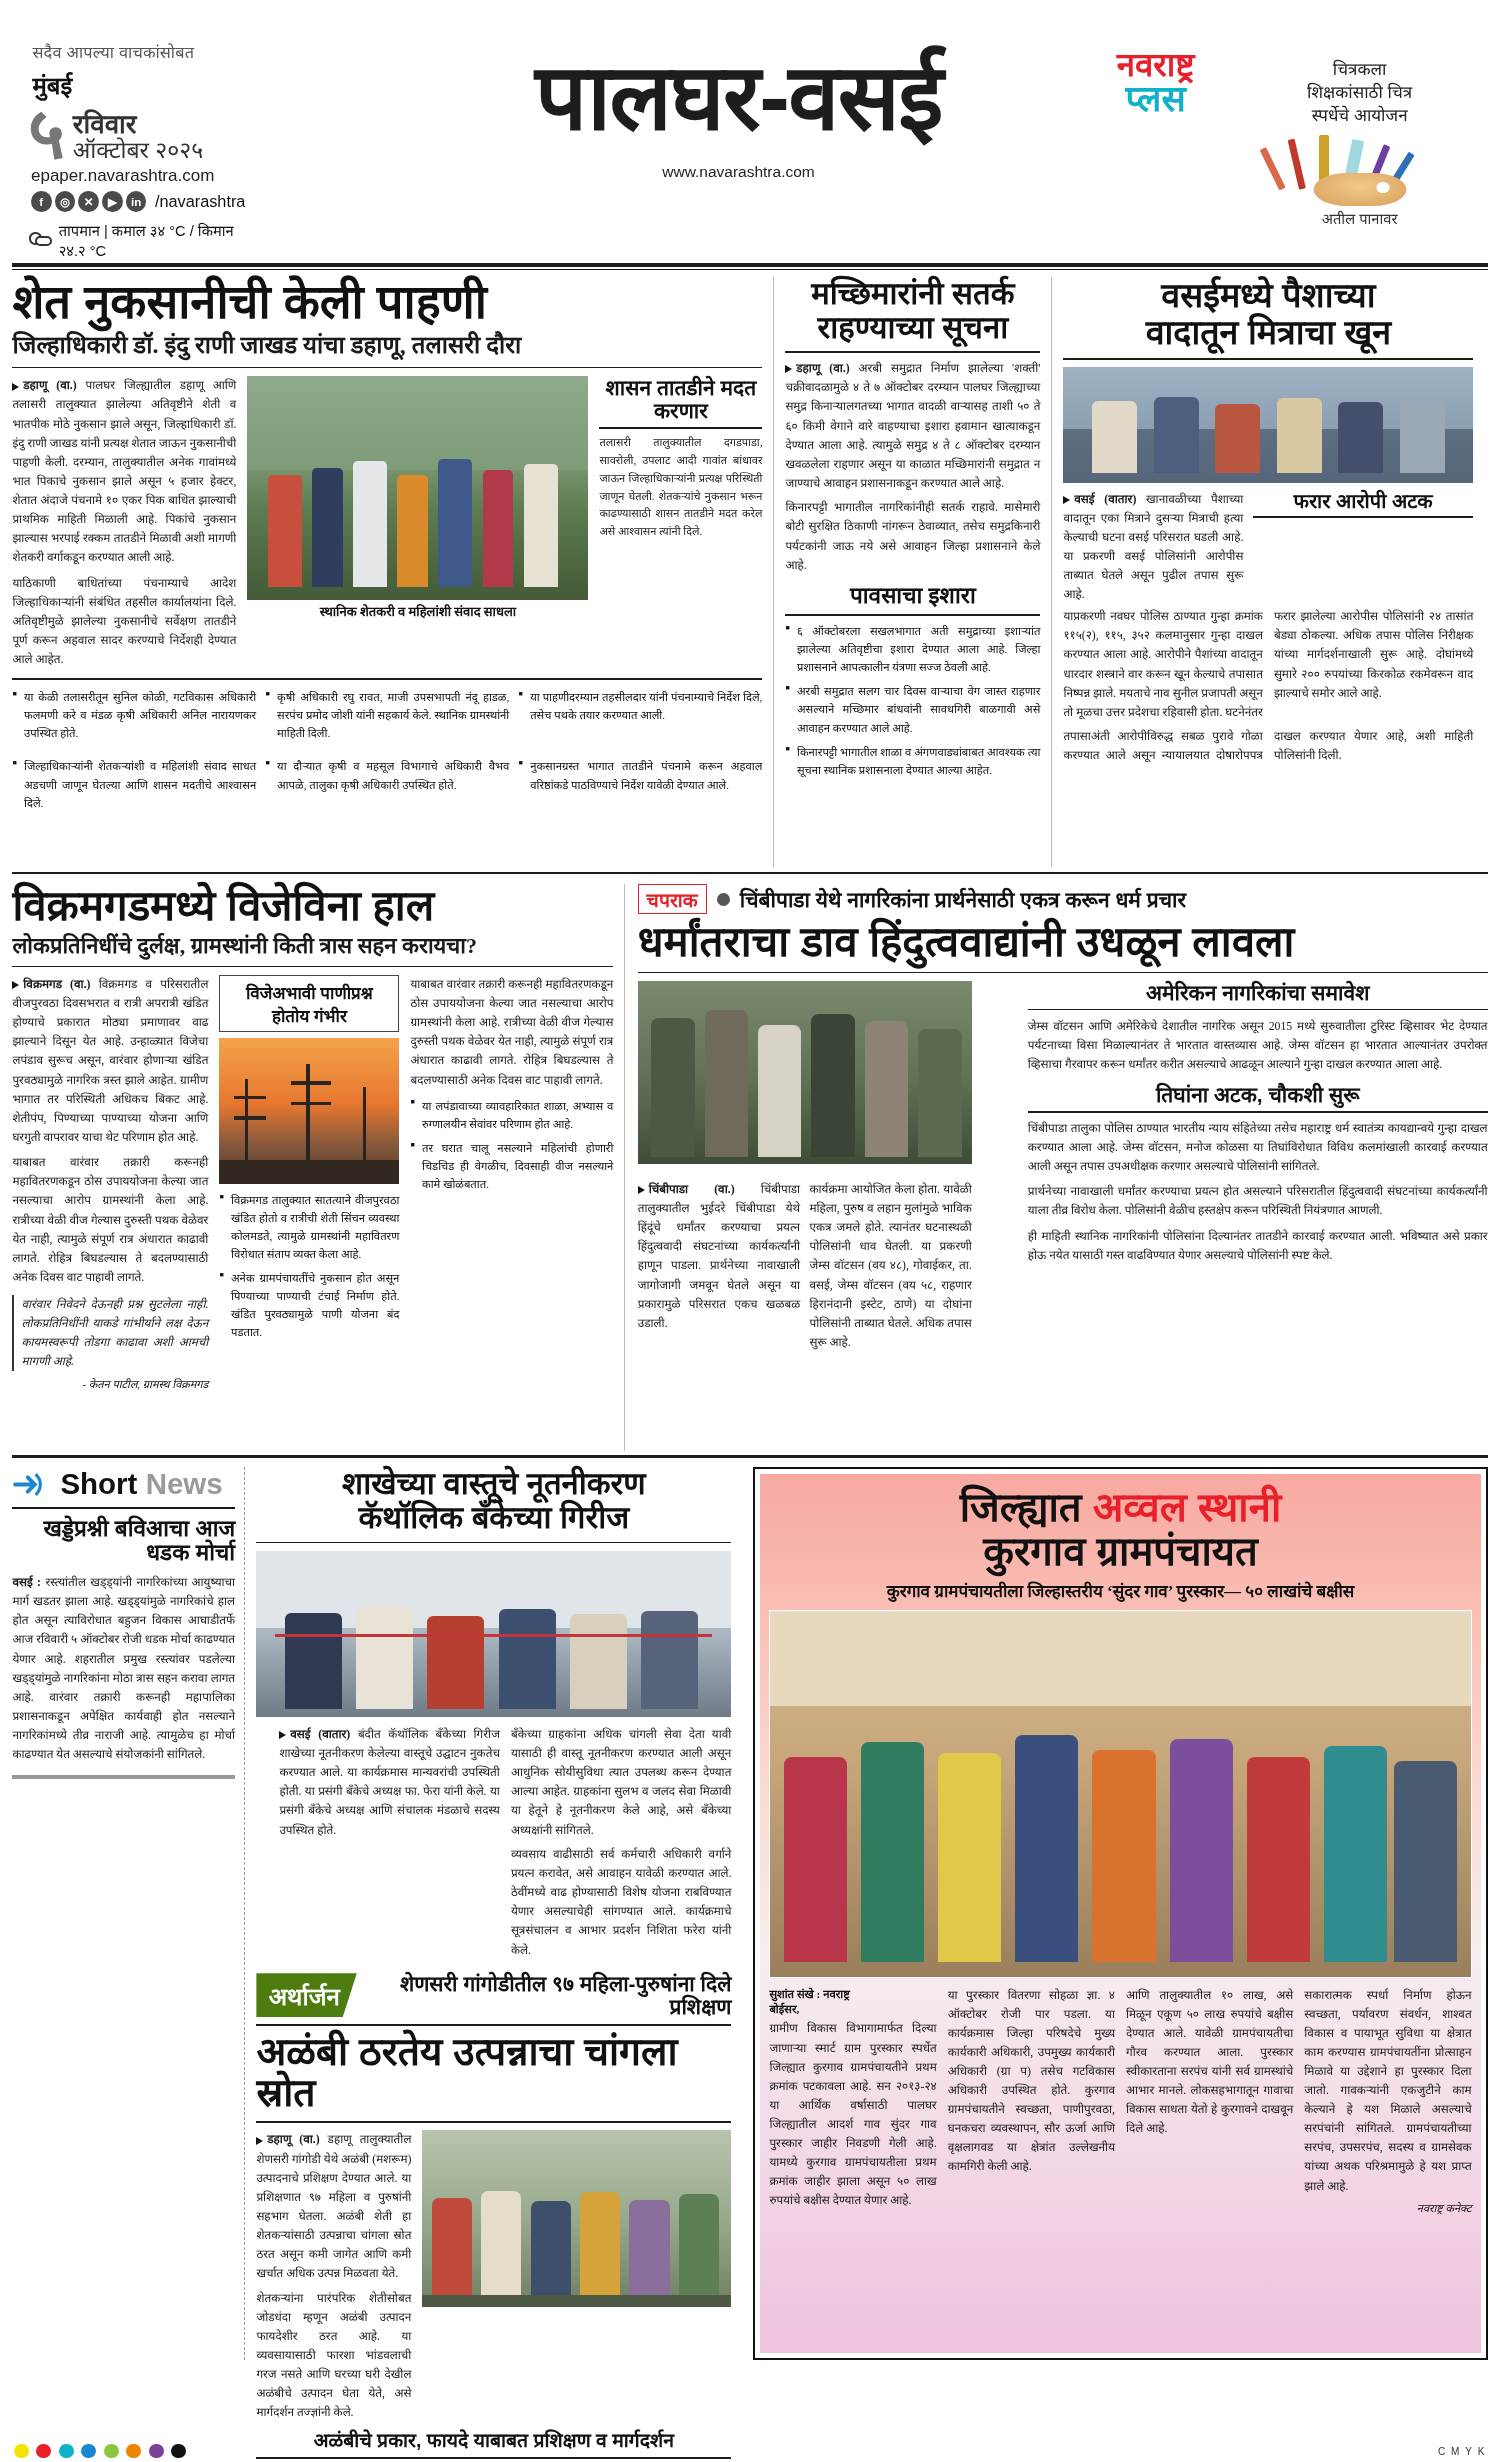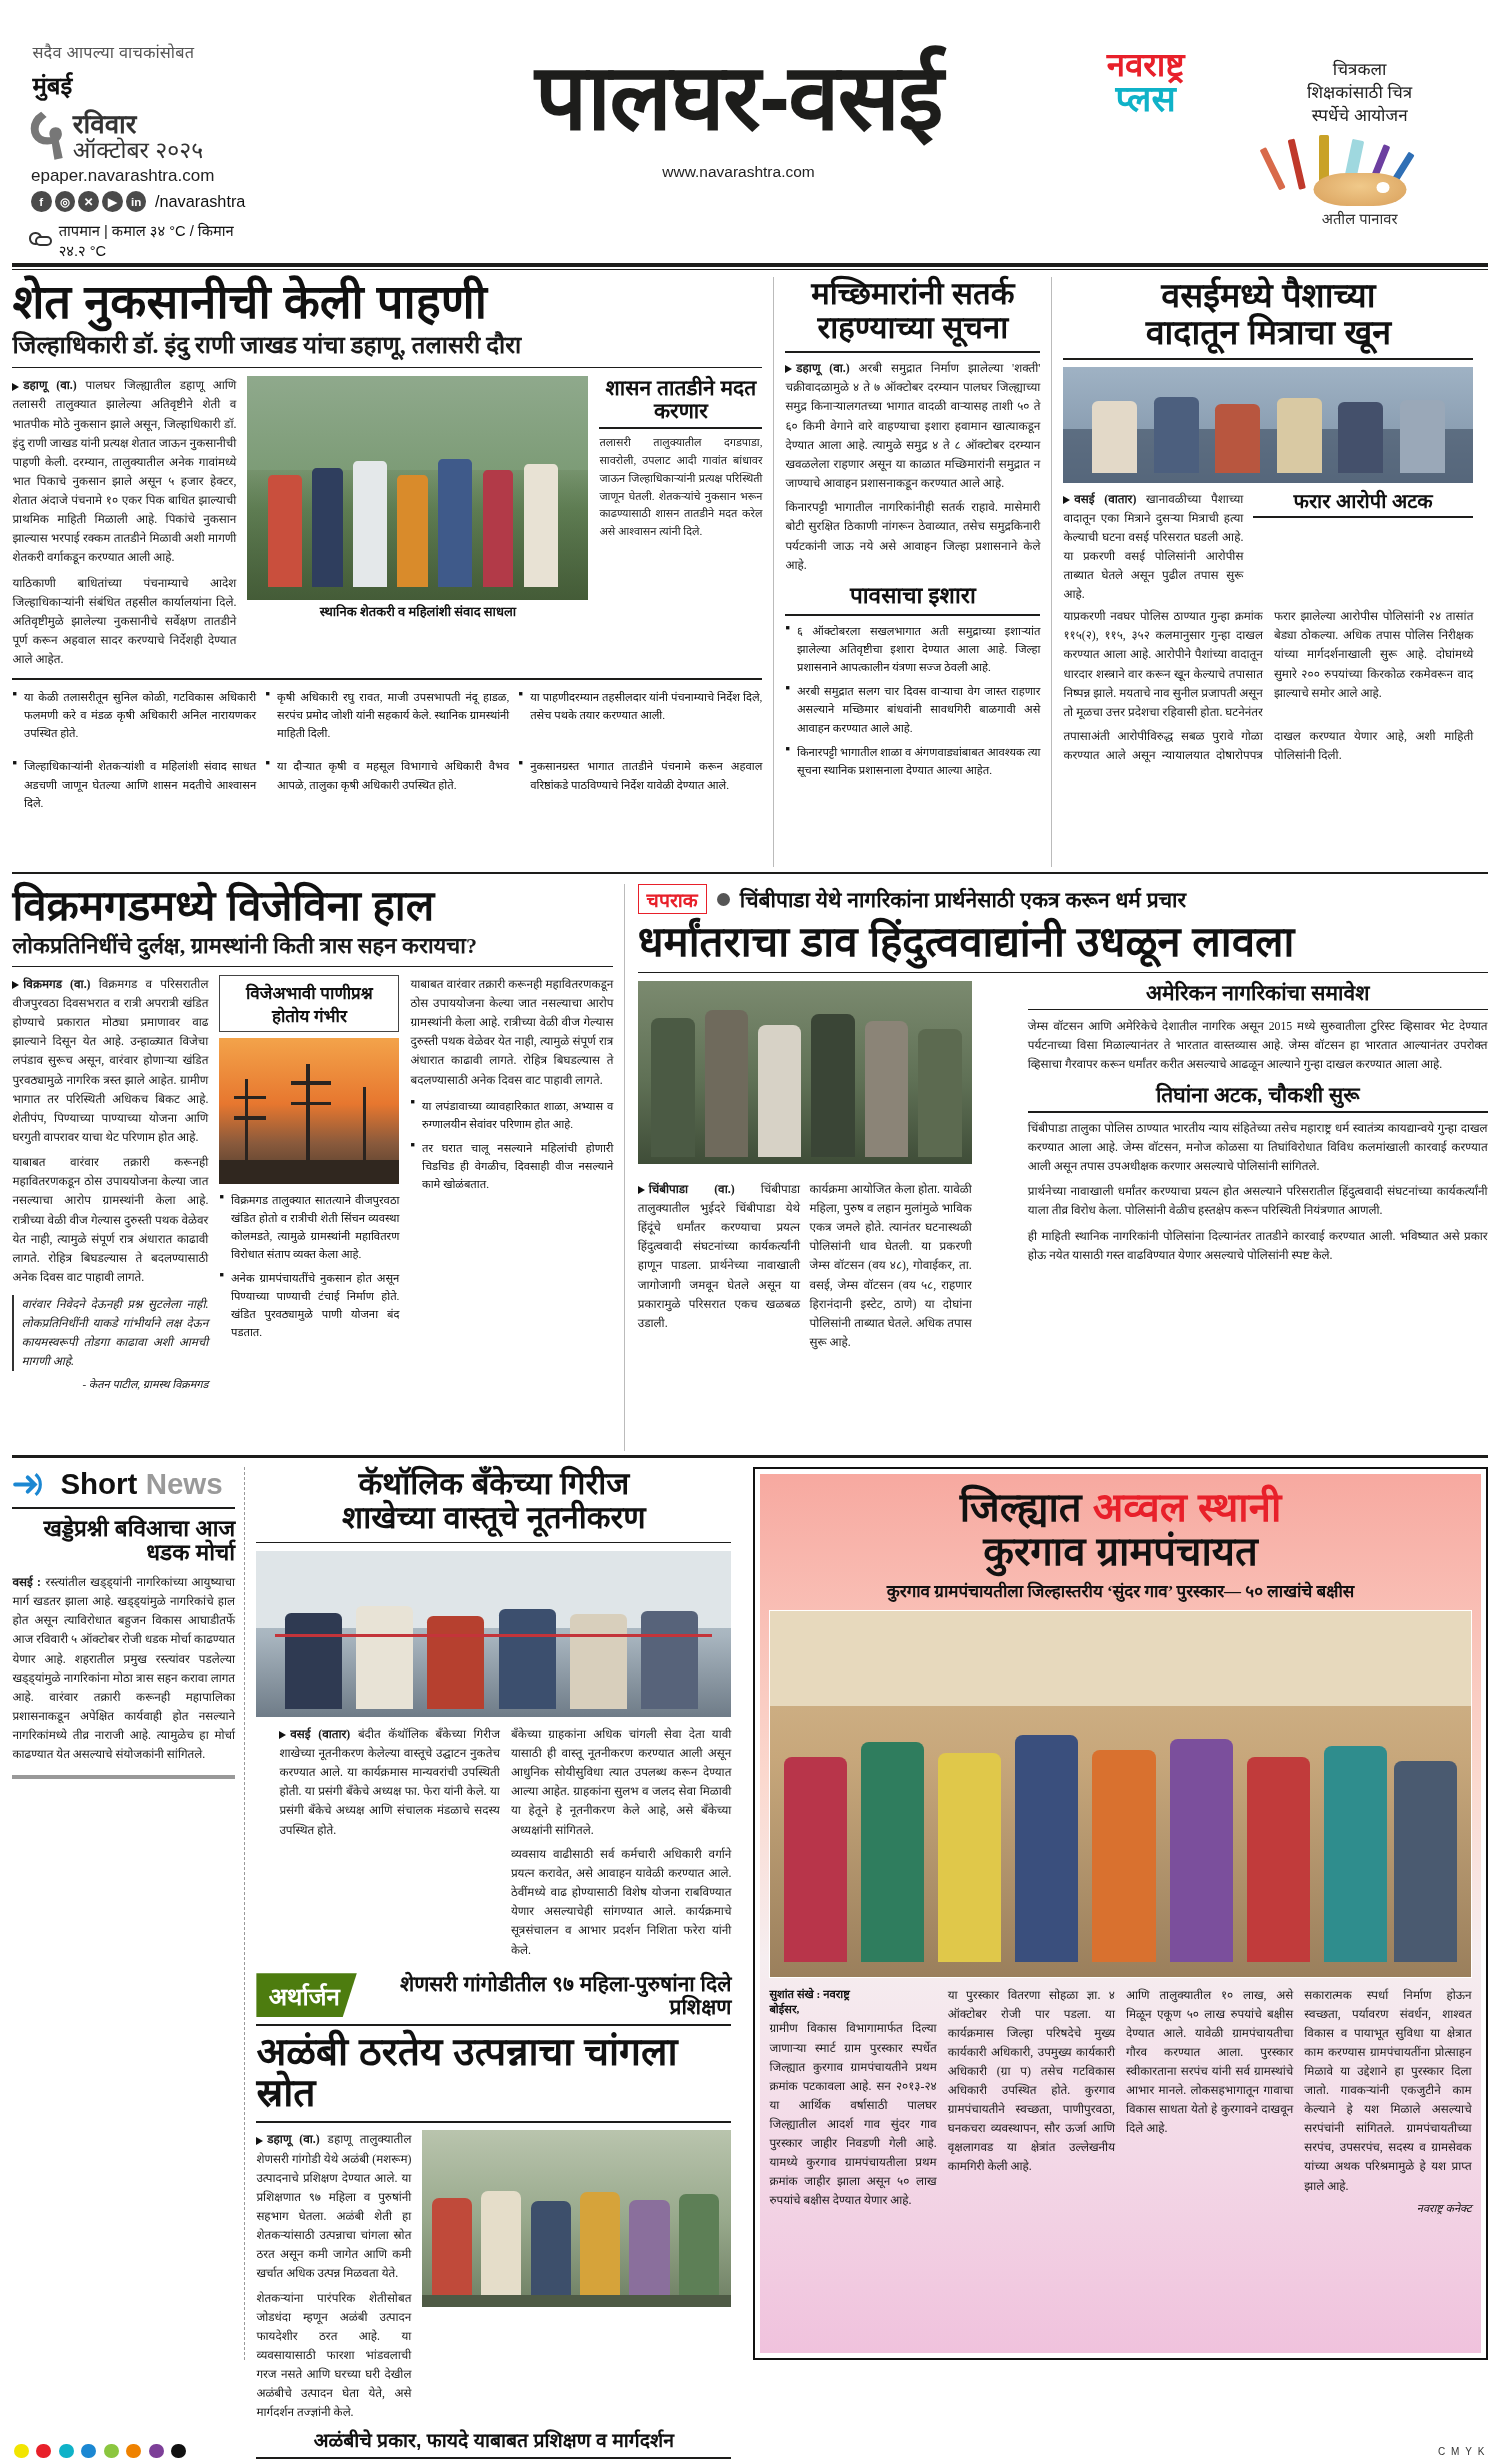--- a/index.html
+++ b/index.html
@@ -29,21 +29,21 @@
           display: flex; align-items: center; justify-content: center; font-family:"Liberation Sans",sans-serif; font-weight:bold;}
   .mh-handle { font-size: 16.3px; margin-left: 5.4px; font-family:"Liberation Sans",sans-serif; }
   .mh-weather { display: flex; align-items: center; gap: 6.2px; margin-top: 7.8px; margin-left: 17px; font-size: 14.7px; font-family:"Liberation Sans",sans-serif;}
   .wicon { width: 28px; height: 20px; position: relative; }
   .wicon .sun { position:absolute; left:0; top:2.3px; width:12.4px;height:12.4px;border-radius:50%;border:2.3px solid #333;}
   .wicon .cloud { position:absolute; right:0; top:6.2px; width:17px;height:10px;border-radius:7px;border:2.3px solid #333; background:#fff;}
 
   .mh-center { flex: 1; text-align: center; position: relative; padding-top: 40px; }
   .mh-title { font-size: 92px; font-weight: bold; letter-spacing: -1.6px; line-height: 1;
               font-family: "Liberation Sans", sans-serif; color: #1d1d1b; display:inline-block;}
-  .mh-brand { position: absolute; right: 47px; top: 37px; text-align: center; }
+  .mh-brand { position: absolute; right: 37px; top: 37px; text-align: center; }
   .brand-top { font-size: 33px; font-weight: bold; color: #e8202a; line-height: 1; font-family:"Liberation Sans",sans-serif;}
   .brand-bot { font-size: 36px; font-weight: bold; color: #0fb2c8; line-height: 1; font-family:"Liberation Sans",sans-serif;}
   .mh-url { text-align: center; font-size: 15.5px; margin-top: 20px; color: #222; font-family:"Liberation Sans",sans-serif;}
 
   .mh-right { width: 256px; position: relative; padding-top: 48px; text-align: right;}
   .adtext { font-size: 17px; line-height: 1.35; color: #222; text-align:center; font-family:"Liberation Sans",sans-serif;}
   .artkit { height: 75px; position: relative; margin-top: 3.1px; }
   .brush { position: absolute; bottom: 17px; width: 7px; border-radius: 1.6px; transform-origin: bottom center;}
   .palette { position:absolute; bottom: 0px; left: 50%; transform: translateX(-50%); width: 93px; height: 33px;
              background: radial-gradient(ellipse at 50% 40%, #f0c98a, #d9a05b); border-radius: 47px/23px; }
@@ -393,22 +393,22 @@
       <div class="hl3" style="font-size:22.5px;">खड्डेप्रश्नी बविआचा आज धडक मोर्चा</div>
       <div class="body-txt" style="margin-top:7px;">
         <span class="lead">वसई :</span>
         <span>रस्त्यांतील खड्ड्यांनी नागरिकांच्या आयुष्याचा मार्ग खडतर झाला आहे. खड्ड्यांमुळे नागरिकांचे हाल होत असून त्याविरोधात बहुजन विकास आघाडीतर्फे आज रविवारी ५ ऑक्टोबर रोजी धडक मोर्चा काढण्यात येणार आहे. शहरातील प्रमुख रस्त्यांवर पडलेल्या खड्ड्यांमुळे नागरिकांना मोठा त्रास सहन करावा लागत आहे. वारंवार तक्रारी करूनही महापालिका प्रशासनाकडून अपेक्षित कार्यवाही होत नसल्याने नागरिकांमध्ये तीव्र नाराजी आहे. त्यामुळेच हा मोर्चा काढण्यात येत असल्याचे संयोजकांनी सांगितले.</span>
       </div>
 
       <div class="hrule" style="margin:11px 0 0;background:#999;height:3.9px;"></div>
     </div>
 
     <div class="s3b">
+      <div class="hl2" style="text-align:center;font-size:31px;">शाखेच्या वास्तूचे नूतनीकरण</div>
       <div class="hl2" style="text-align:center;font-size:31px;">कॅथॉलिक बँकेच्या गिरीज</div>
-      <div class="hl2" style="text-align:center;font-size:31px;">शाखेच्या वास्तूचे नूतनीकरण</div>
       <div class="hrule" style="margin:7.8px 0 7.8px;"></div>
 
       <div class="photo" style="height:166px;background:linear-gradient(180deg,#c8d2d8 0%,#a9b6c0 50%,#6f7c88 100%);">
         <div style="position:absolute;left:0;top:0;width:100%;height:46%;background:#dfe5e8;"></div>
         <div style="position:absolute;left:6%;bottom:5%;width:12%;height:58%;background:#2f3a52;border-radius:6.2px 6.2px 0 0;"></div>
         <div style="position:absolute;left:21%;bottom:5%;width:12%;height:62%;background:#e8e3d6;border-radius:6.2px 6.2px 0 0;"></div>
         <div style="position:absolute;left:36%;bottom:5%;width:12%;height:56%;background:#b6402f;border-radius:6.2px 6.2px 0 0;"></div>
         <div style="position:absolute;left:51%;bottom:5%;width:12%;height:60%;background:#3c4f6e;border-radius:6.2px 6.2px 0 0;"></div>
         <div style="position:absolute;left:66%;bottom:5%;width:12%;height:57%;background:#d8cfbc;border-radius:6.2px 6.2px 0 0;"></div>
         <div style="position:absolute;left:81%;bottom:5%;width:12%;height:59%;background:#57637a;border-radius:6.2px 6.2px 0 0;"></div>

